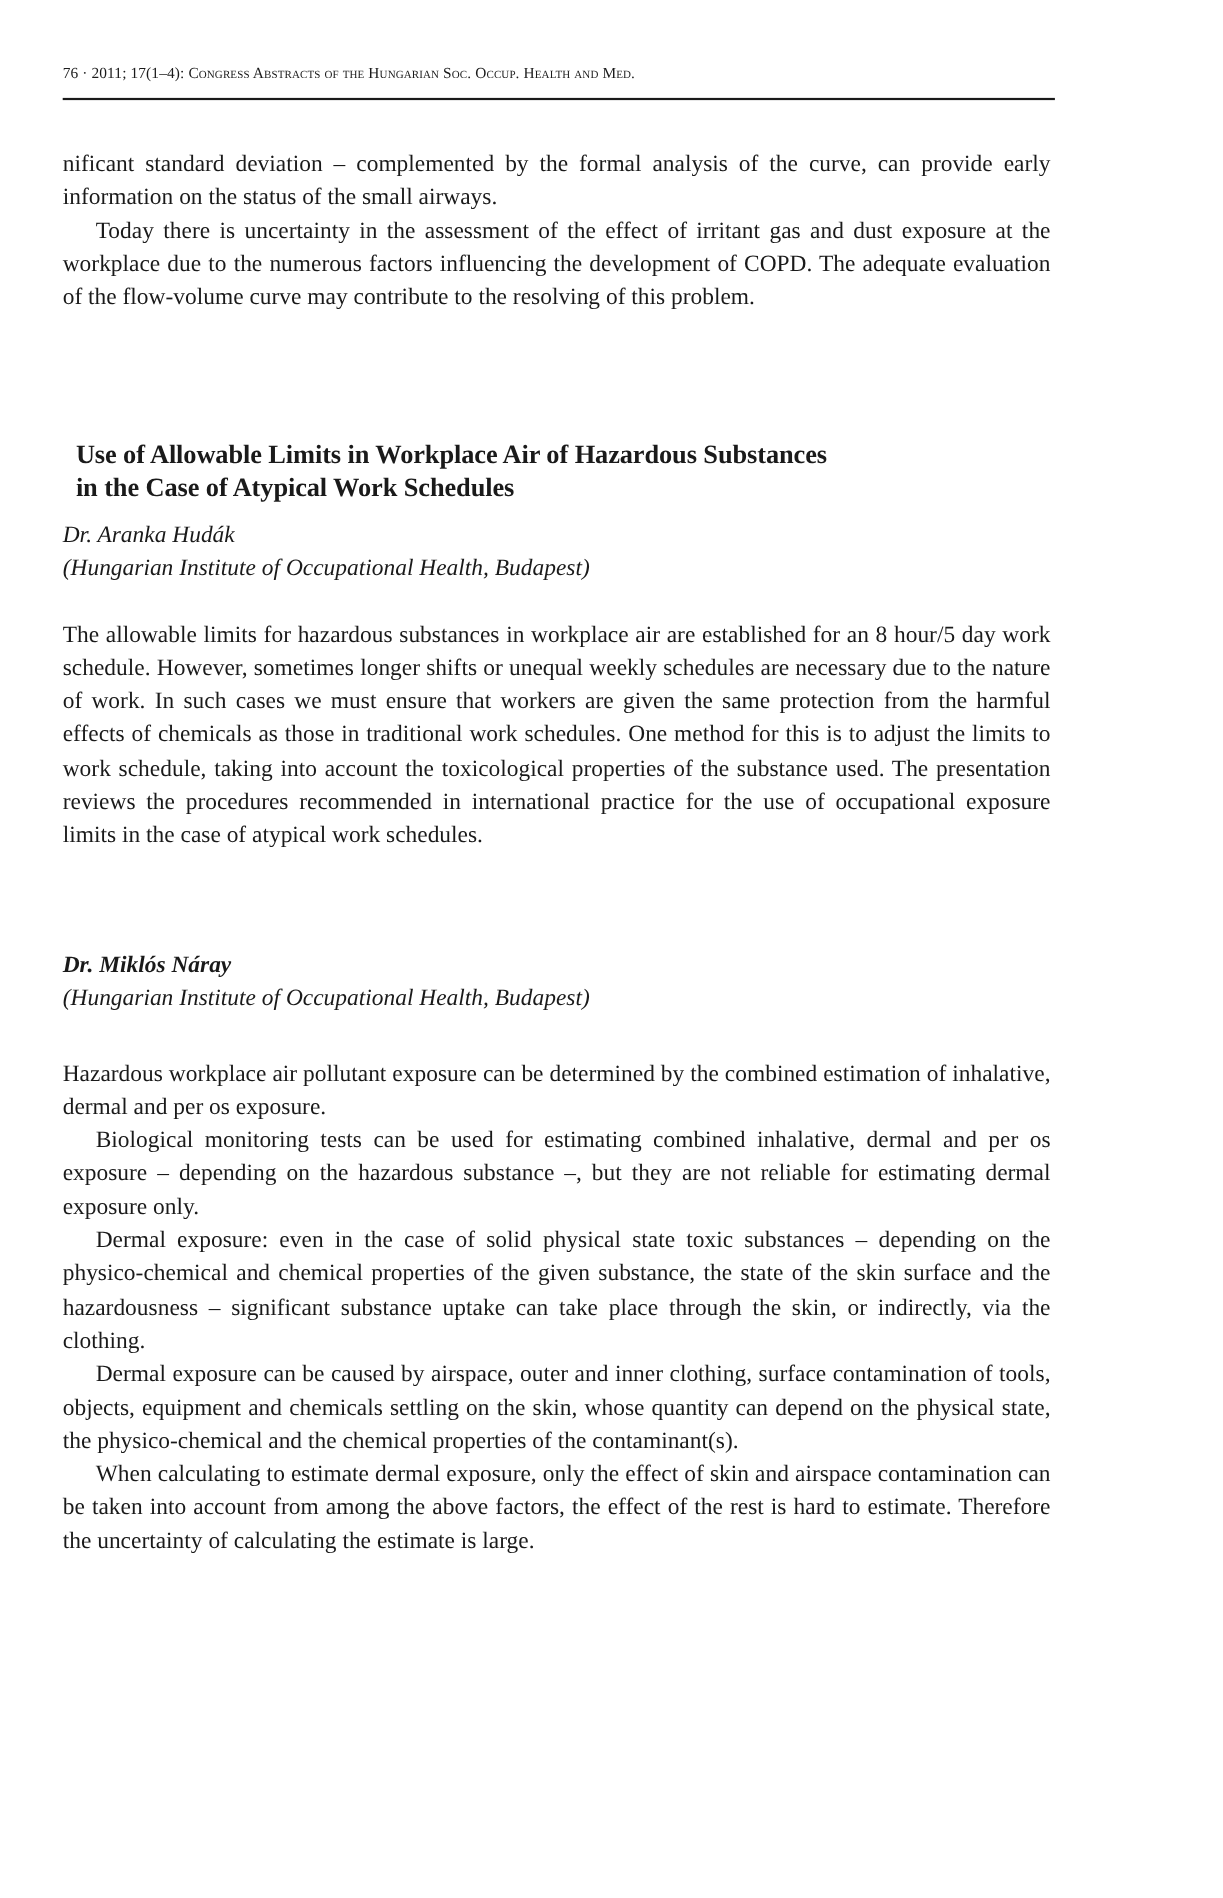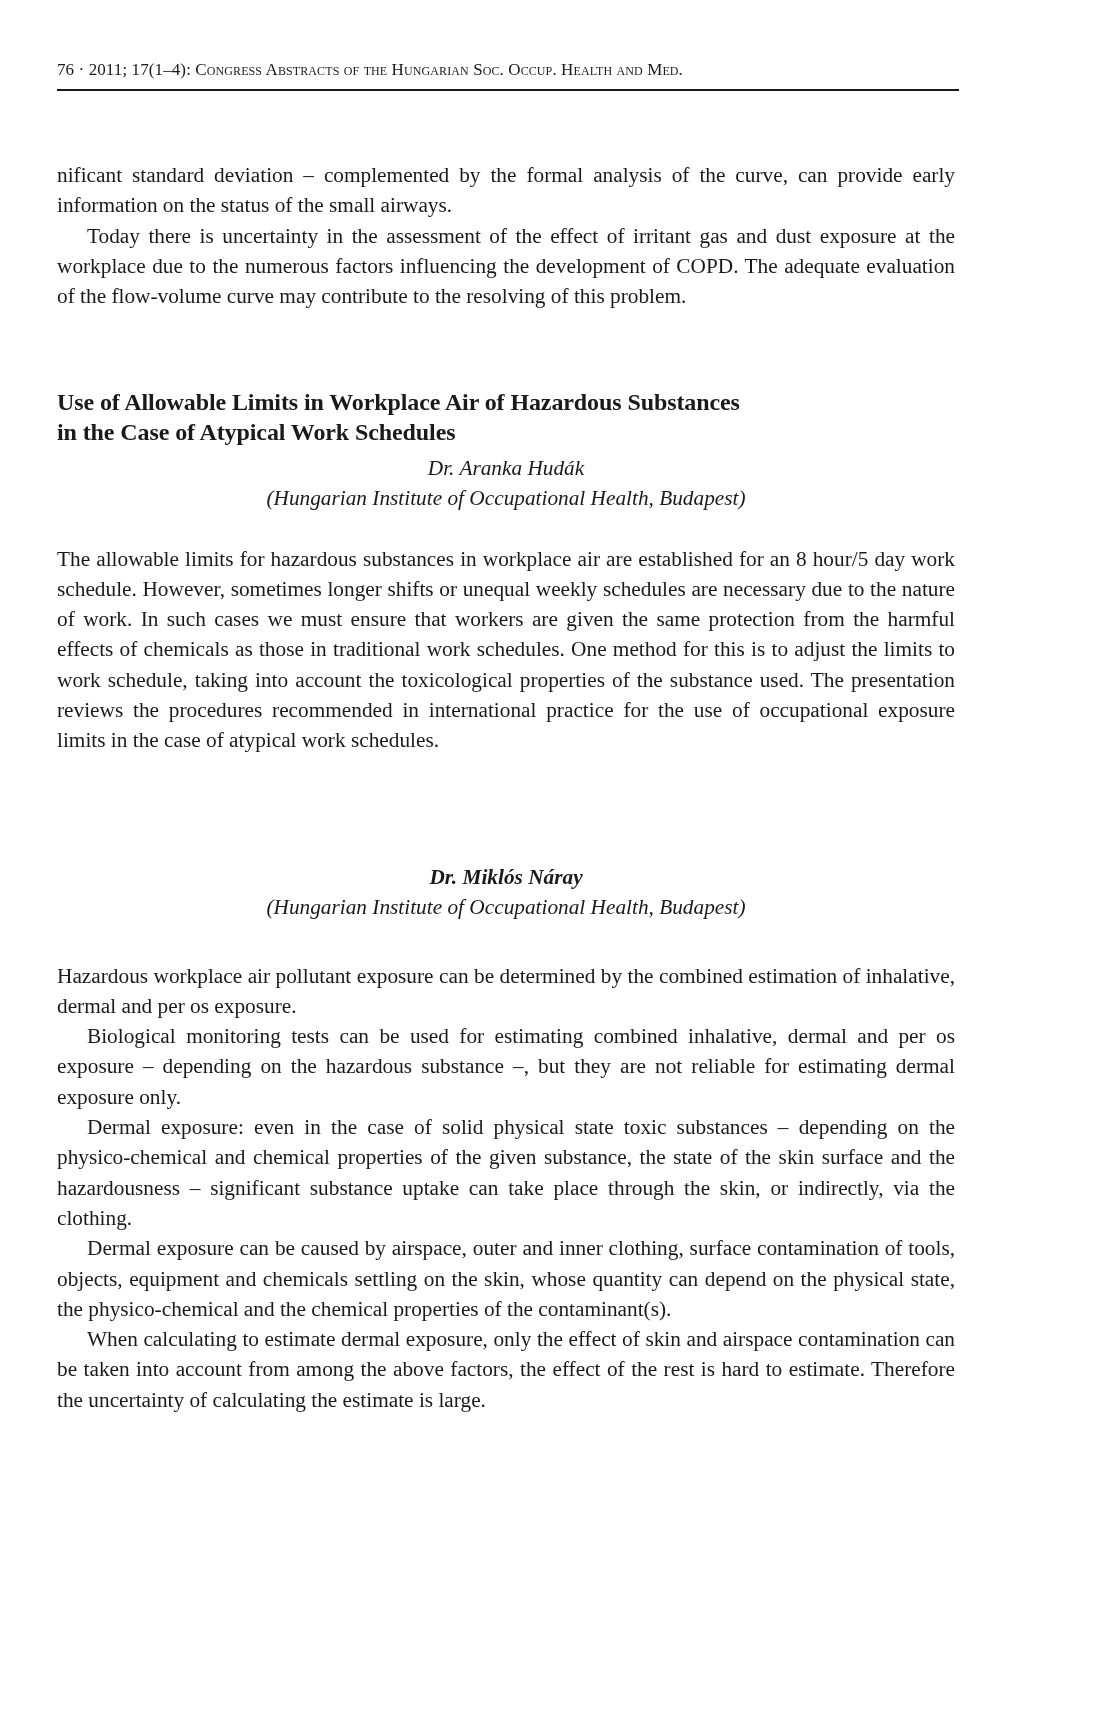--- a/index.html
+++ b/index.html
@@ -1,38 +1,38 @@
 <!DOCTYPE html>
 <html><head>
 <meta charset="utf-8">
 <style>
   html, body { margin: 0; padding: 0; background: #ffffff; }
   body { width: 1112px; height: 1725px; position: relative; overflow: hidden;
          font-family: "Liberation Serif", "DejaVu Serif", serif; color: #1a1a1a; }
   .page { position: absolute; left: 57px; top: 0; width: 898px; }
-  .running-head { position: absolute; top: 60px; left: 0; width: 898px; font-size: 17px; letter-spacing: 0.1px; }
+  .running-head { position: absolute; top: 60px; left: 0; width: 898px; font-size: 14px; letter-spacing: 0.1px; }
   .running-head .sc { font-variant: small-caps; }
   .rule { position: absolute; top: 89px; left: 0; width: 902px; height: 2px; background: #1a1a1a; }
   .block { position: absolute; left: 0; width: 898px; }
   p.body { margin: 0; font-size: 21.3px; line-height: 30.3px; text-align: justify; }
   p.indent { text-indent: 30px; }
-  h2.title { margin: 0; font-size: 24px; line-height: 30px; font-weight: bold; letter-spacing: -0.1px; }
-  .author { font-style: italic; font-size: 21.3px; line-height: 30.3px; text-align: center; }
+  h2.title { margin: 12px; font-size: 24px; line-height: 30px; font-weight: bold; letter-spacing: -0.1px; }
+  .author { font-style: italic; font-size: 21.3px; line-height: 30.3px; }
 </style>
 </head>
 <body>
 
 <div class="page">
 
   <div class="running-head">
     <span>76 · 2011; 17(1–4): </span><span class="sc">Congress Abstracts of the Hungarian Soc. Occup. Health and Med.</span>
   </div>
   <div class="rule"></div>
 
-  <div class="block" style="top:160px;">
+  <div class="block" style="top:133px;">
     <p class="body">nificant standard deviation – complemented by the formal analysis of the curve, can provide early information on the status of the small airways.</p>
     <p class="body indent">Today there is uncertainty in the assessment of the effect of irritant gas and dust exposure at the workplace due to the numerous factors influencing the development of COPD. The adequate evaluation of the flow-volume curve may contribute to the resolving of this problem.</p>
   </div>
 
   <div class="block" style="top:387px;">
     <h2 class="title">
       <span>Use of Allowable Limits in Workplace Air of Hazardous Substances</span><br>
       <span>in the Case of Atypical Work Schedules</span>
     </h2>
     <div class="author" style="margin-top:6px;">Dr. Aranka Hudák</div>

